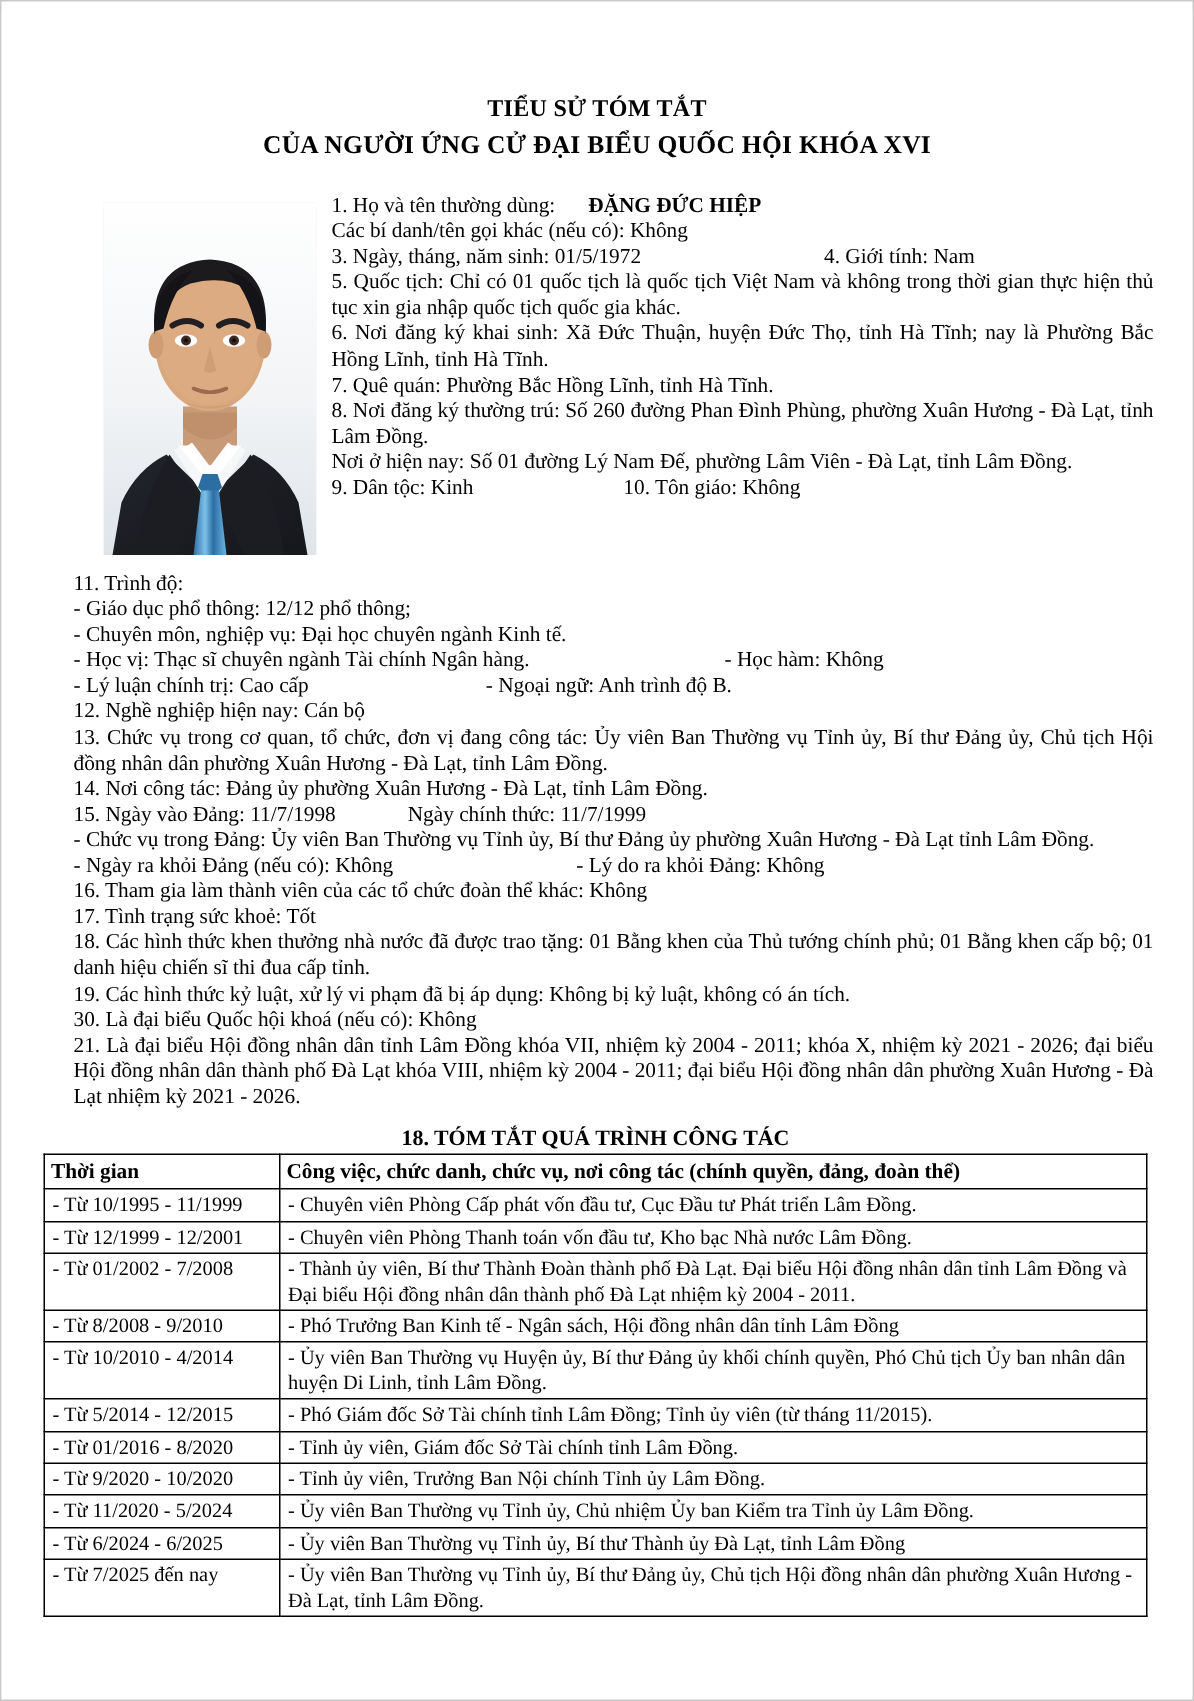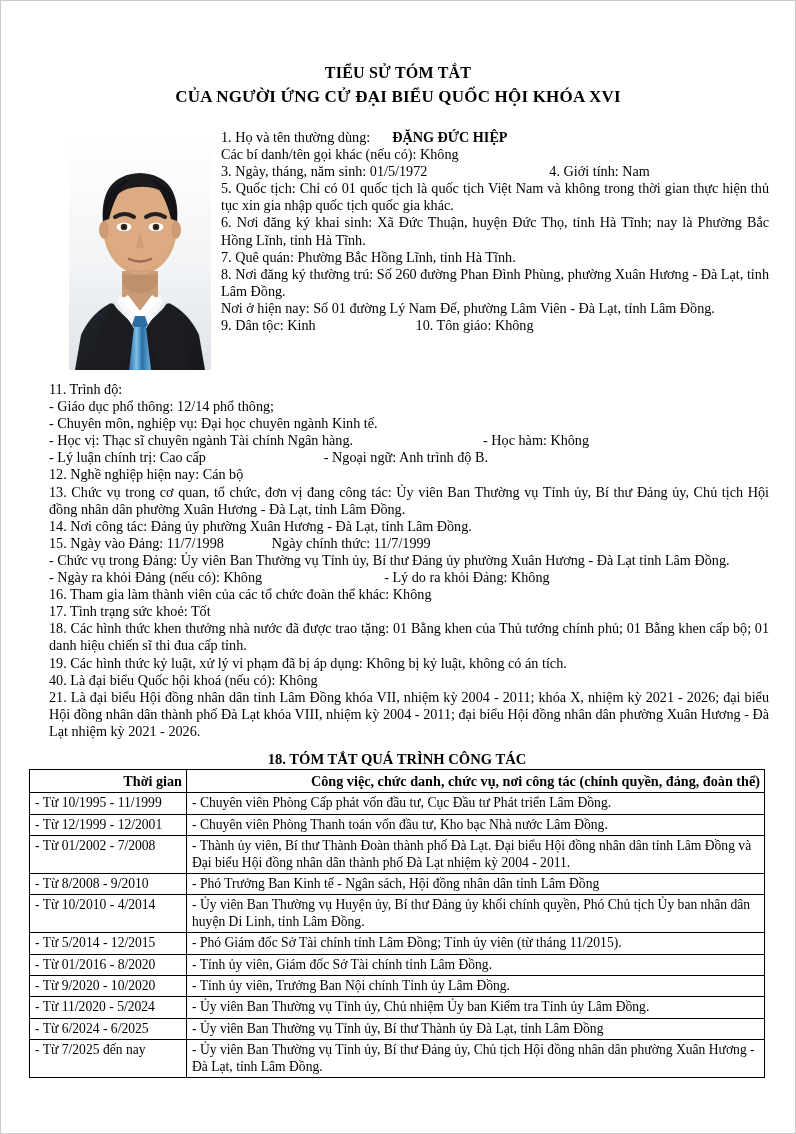--- a/index.html
+++ b/index.html
@@ -43,21 +43,21 @@
     font-size:14.6px;font-weight:bold;line-height:17px;
   }
   table.work{
     position:absolute;left:28px;top:762px;width:736px;
     border-collapse:collapse;font-size:13.6px;line-height:16.4px;
     table-layout:fixed;
   }
   table.work th,table.work td{
     border:1px solid #000;padding:2px 5px 2px 5px;vertical-align:top;
   }
-  table.work th{text-align:right;font-weight:bold;font-size:14.2px;padding:3px 4px;}
+  table.work th{text-align:left;font-weight:bold;font-size:14.2px;padding:3px 4px;}
   table.work col.c1{width:157px;}
   table.work td.tcell{white-space:nowrap;}
 </style>
 </head>
 <body>
 
 <div class="page">
 <div class="sheet">
 
   <div class="title-block">
@@ -144,21 +144,21 @@
     <div class="ln">7. Quê quán: Phường Bắc Hồng Lĩnh, tỉnh Hà Tĩnh.</div>
     <div class="ln">8. Nơi đăng ký thường trú: Số 260 đường Phan Đình Phùng, phường Xuân Hương - Đà Lạt, tỉnh Lâm Đồng.</div>
     <div class="ln">Nơi ở hiện nay: Số 01 đường Lý Nam Đế, phường Lâm Viên - Đà Lạt, tỉnh Lâm Đồng.</div>
     <div class="ln">
       <span>9. Dân tộc: Kinh</span><span class="sp-5"></span><span>10. Tôn giáo: Không</span>
     </div>
   </div>
 
   <div class="full-col">
     <div class="ln">11. Trình độ:</div>
-    <div class="ln">- Giáo dục phổ thông: 12/14 phổ thông;</div>
+    <div class="ln">- Giáo dục phổ thông: 12/12 phổ thông;</div>
     <div class="ln">- Chuyên môn, nghiệp vụ: Đại học chuyên ngành Kinh tế.</div>
     <div class="ln">
       <span>- Học vị: Thạc sĩ chuyên ngành Tài chính Ngân hàng.</span><span class="sp-7"></span><span>- Học hàm: Không</span>
     </div>
     <div class="ln">
       <span>- Lý luận chính trị: Cao cấp</span><span class="sp-3"></span><span>- Ngoại ngữ: Anh trình độ B.</span>
     </div>
     <div class="ln">12. Nghề nghiệp hiện nay: Cán bộ</div>
     <div class="ln">13. Chức vụ trong cơ quan, tổ chức, đơn vị đang công tác: Ủy viên Ban Thường vụ Tỉnh ủy, Bí thư Đảng ủy, Chủ tịch Hội đồng nhân dân phường Xuân Hương - Đà Lạt, tỉnh Lâm Đồng.</div>
     <div class="ln">14. Nơi công tác: Đảng ủy phường Xuân Hương - Đà Lạt, tỉnh Lâm Đồng.</div>
@@ -166,21 +166,21 @@
       <span>15. Ngày vào Đảng: 11/7/1998</span><span class="sp-8"></span><span>Ngày chính thức: 11/7/1999</span>
     </div>
     <div class="ln">- Chức vụ trong Đảng: Ủy viên Ban Thường vụ Tỉnh ủy, Bí thư Đảng ủy phường Xuân Hương - Đà Lạt tỉnh Lâm Đồng.</div>
     <div class="ln">
       <span>- Ngày ra khỏi Đảng (nếu có): Không</span><span class="sp-6"></span><span>- Lý do ra khỏi Đảng: Không</span>
     </div>
     <div class="ln">16. Tham gia làm thành viên của các tổ chức đoàn thể khác: Không</div>
     <div class="ln">17. Tình trạng sức khoẻ: Tốt</div>
     <div class="ln">18. Các hình thức khen thưởng nhà nước đã được trao tặng: 01 Bằng khen của Thủ tướng chính phủ; 01 Bằng khen cấp bộ; 01 danh hiệu chiến sĩ thi đua cấp tỉnh.</div>
     <div class="ln">19. Các hình thức kỷ luật, xử lý vi phạm đã bị áp dụng: Không bị kỷ luật, không có án tích.</div>
-    <div class="ln">40. Là đại biểu Quốc hội khoá (nếu có): Không</div>
+    <div class="ln">30. Là đại biểu Quốc hội khoá (nếu có): Không</div>
     <div class="ln">21. Là đại biểu Hội đồng nhân dân tỉnh Lâm Đồng khóa VII, nhiệm kỳ 2004 - 2011; khóa X, nhiệm kỳ 2021 - 2026; đại biểu Hội đồng nhân dân thành phố Đà Lạt khóa VIII, nhiệm kỳ 2004 - 2011; đại biểu Hội đồng nhân dân phường Xuân Hương - Đà Lạt nhiệm kỳ 2021 - 2026.</div>
   </div>
 
   <div class="sec22">18. TÓM TẮT QUÁ TRÌNH CÔNG TÁC</div>
 
   <table class="work">
     <colgroup>
           <col class="c1">
           <col>
         </colgroup>

